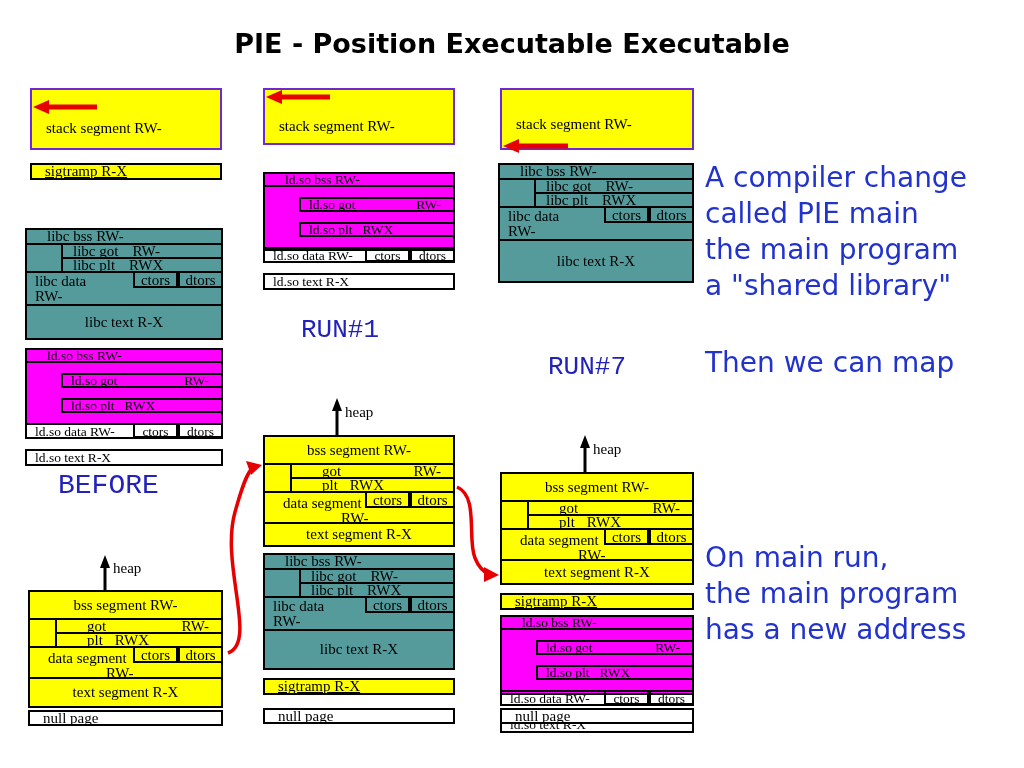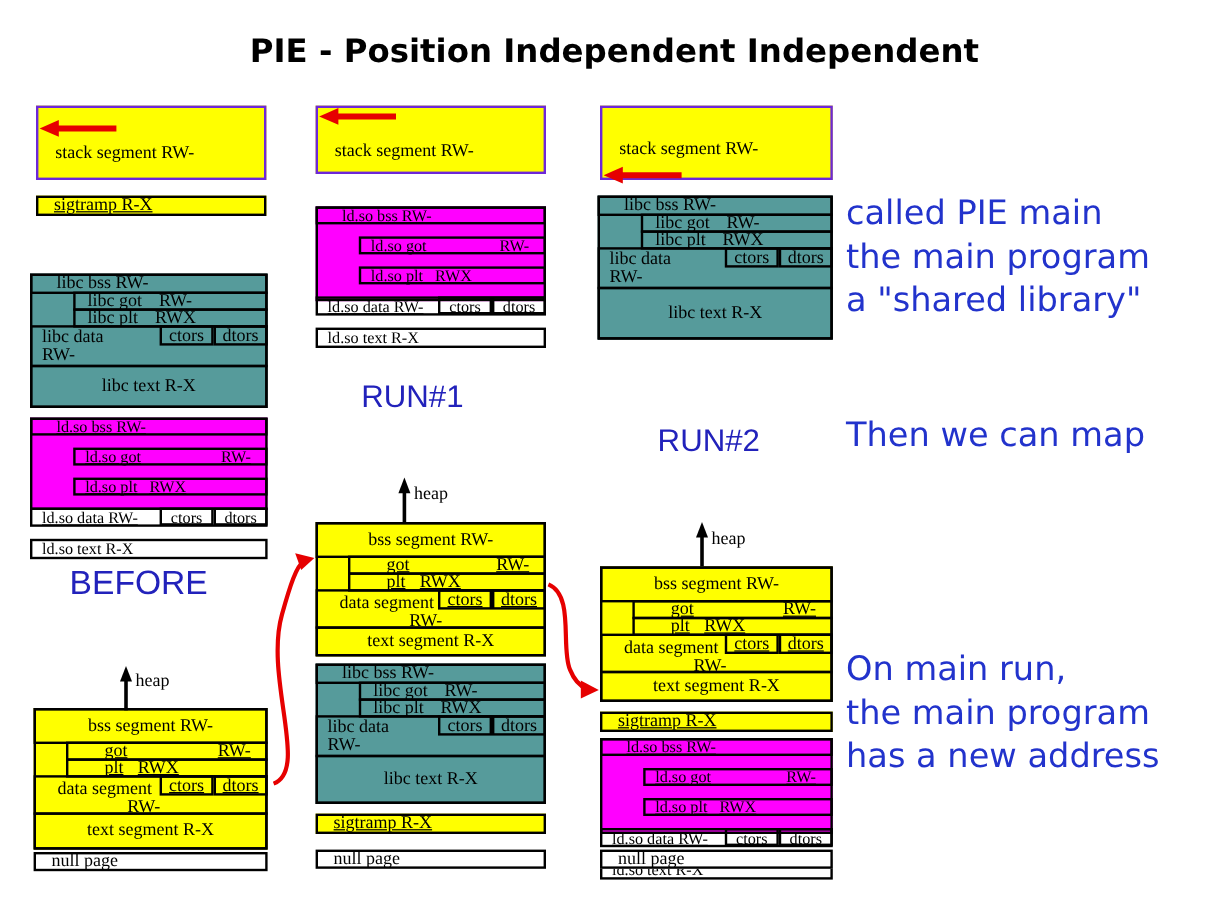--- a/index.html
+++ b/index.html
@@ -19,36 +19,36 @@
   .vcenter{display:flex;align-items:center;}
   .spread{display:flex;align-items:center;justify-content:space-between;padding:0 12px 0 8px;}
   .u{text-decoration:underline;}
   .fs15{font-size:15px;line-height:15px;}
   .fs13{font-size:13.5px;line-height:13px;gap:12px;}
   .cd{position:absolute;top:-2px;right:-2px;display:flex;align-items:center;}
   .cbox{box-sizing:border-box;border:2px solid #000;width:45px;text-align:center;}
   .dlabel{padding:1px 0 0 8px;}
   
   .bar{position:absolute;box-sizing:border-box;border:2px solid #000;
-       font-size:15px;display:flex;align-items:center;}
+       font-size:15px;display:flex;align-items:center;text-decoration:underline;}
   .bar span{padding-left:13px;}
   .stack{position:absolute;box-sizing:border-box;border:2px solid #6d28d9;font-size:15px;}
   .stack span{position:absolute;left:14px;}
-  .bluelabel{position:absolute;font-family:Liberation Sans, sans-serif;color:#2222bb;}
+  .bluelabel{position:absolute;font-family:Liberation Mono, monospace;color:#2222bb;}
   .note{position:absolute;font-family:"DejaVu Sans",sans-serif;color:#2233cc;
         font-size:28px;line-height:36px;font-weight:500;}
   .heaplbl{position:absolute;font-size:15px;font-family:"Liberation Serif",serif;}
   #overlay{position:absolute;left:0;top:0;width:1024px;height:768px;pointer-events:none;}
 </style>
 </head>
 <body>
 
 <div id="page">
 
-  <div id="title">PIE - Position Independent Independent</div>
+  <div id="title">PIE - Position Executable Executable</div>
 
   <div class="stack" style="left: 30px; top: 88px; width: 192px; height: 62px; background: rgb(255, 255, 0);">
     <span style="top:30px;">stack segment RW-</span>
   </div>
 
   <div class="bar" style="left: 30px; top: 163px; width: 192px; height: 17px; background: rgb(255, 255, 0);">
     <span class="u">sigtramp R-X</span>
   </div>
 
   <div class="block fs15" style="left: 25px; top: 228px; width: 198px; height: 112px; background: rgb(86, 155, 155);">
@@ -237,21 +237,21 @@
         <div>RW-</div>
       </div>
       <div class="cd">
         <div class="cbox" style="height:17px;">ctors</div>
         <div class="cbox" style="height:17px;">dtors</div>
       </div>
     </div>
     <div class="row grow center">libc text R-X</div>
   </div>
 
-  <div class="bluelabel" style="left:548px;top:352px;font-size:26px;">RUN#2</div>
+  <div class="bluelabel" style="left:548px;top:352px;font-size:26px;">RUN#7</div>
 
   <div class="heaplbl" style="left:593px;top:441px;">heap</div>
 
   <div class="block fs15" style="left: 500px; top: 472px; width: 194px; height: 113px; background: rgb(255, 255, 0);">
     <div class="row first center" style="height:30px;">bss segment RW-</div>
     <div class="row spread" style="height:16px;margin-left:25px;">
       <span class="u" style="padding-left:22px;">got</span>
       <span class="u">RW-</span>
     </div>
     <div class="row vcenter" style="height:16px;margin-left:25px;padding-left:30px;">
@@ -295,20 +295,21 @@
       </div>
     </div>
     <div class="row grow vcenter" style="padding-left:8px;">ld.so text R-X</div>
   </div>
 
   <div class="bar" style="left: 500px; top: 708px; width: 194px; height: 16px; background: rgb(255, 255, 255);">
     <span>null page</span>
   </div>
 
   <div class="note" style="left:705px;top:160px;">
+    <div>A compiler change</div>
     <div>called PIE main</div>
     <div>the main program</div>
     <div>a "shared library"</div>
   </div>
   <div class="note" style="left:705px;top:345px;">
     <div>Then we can map</div>
   </div>
   <div class="note" style="left:705px;top:540px;">
     <div>On main run,</div>
     <div>the main program</div>

